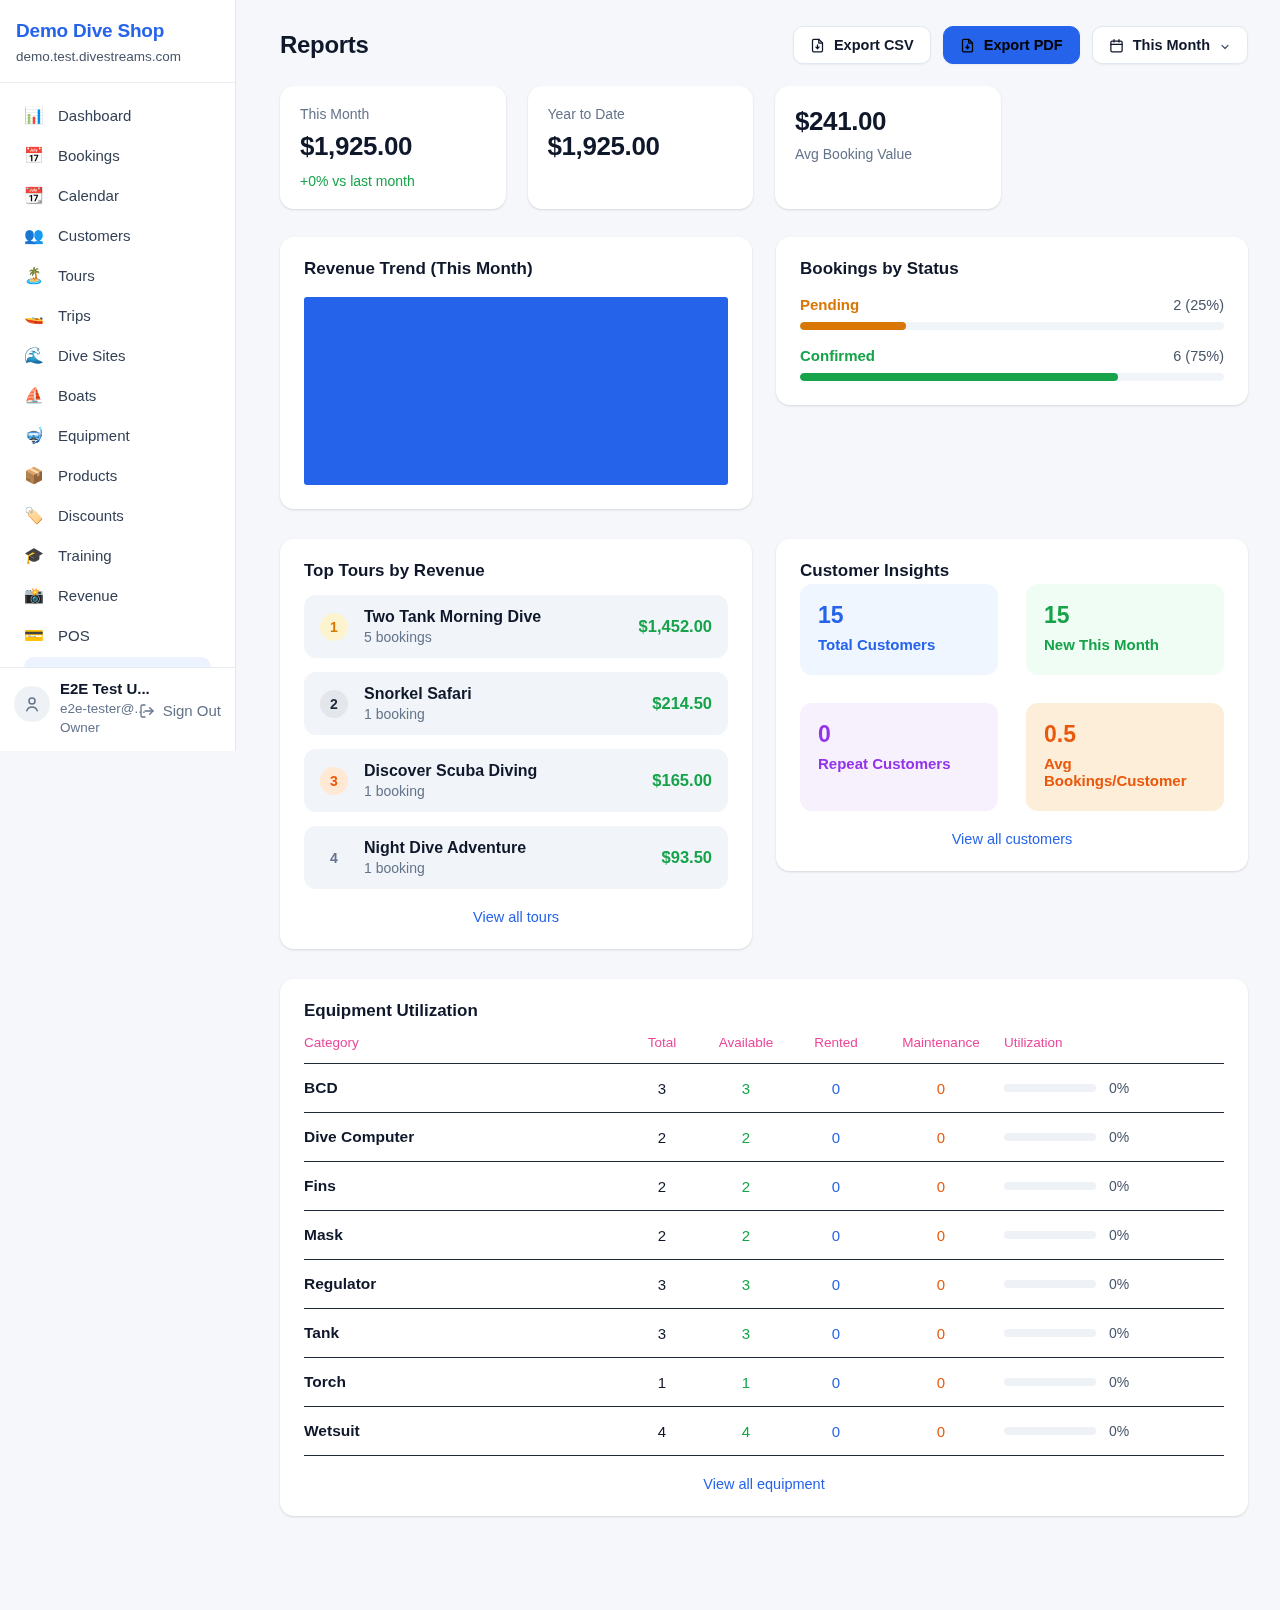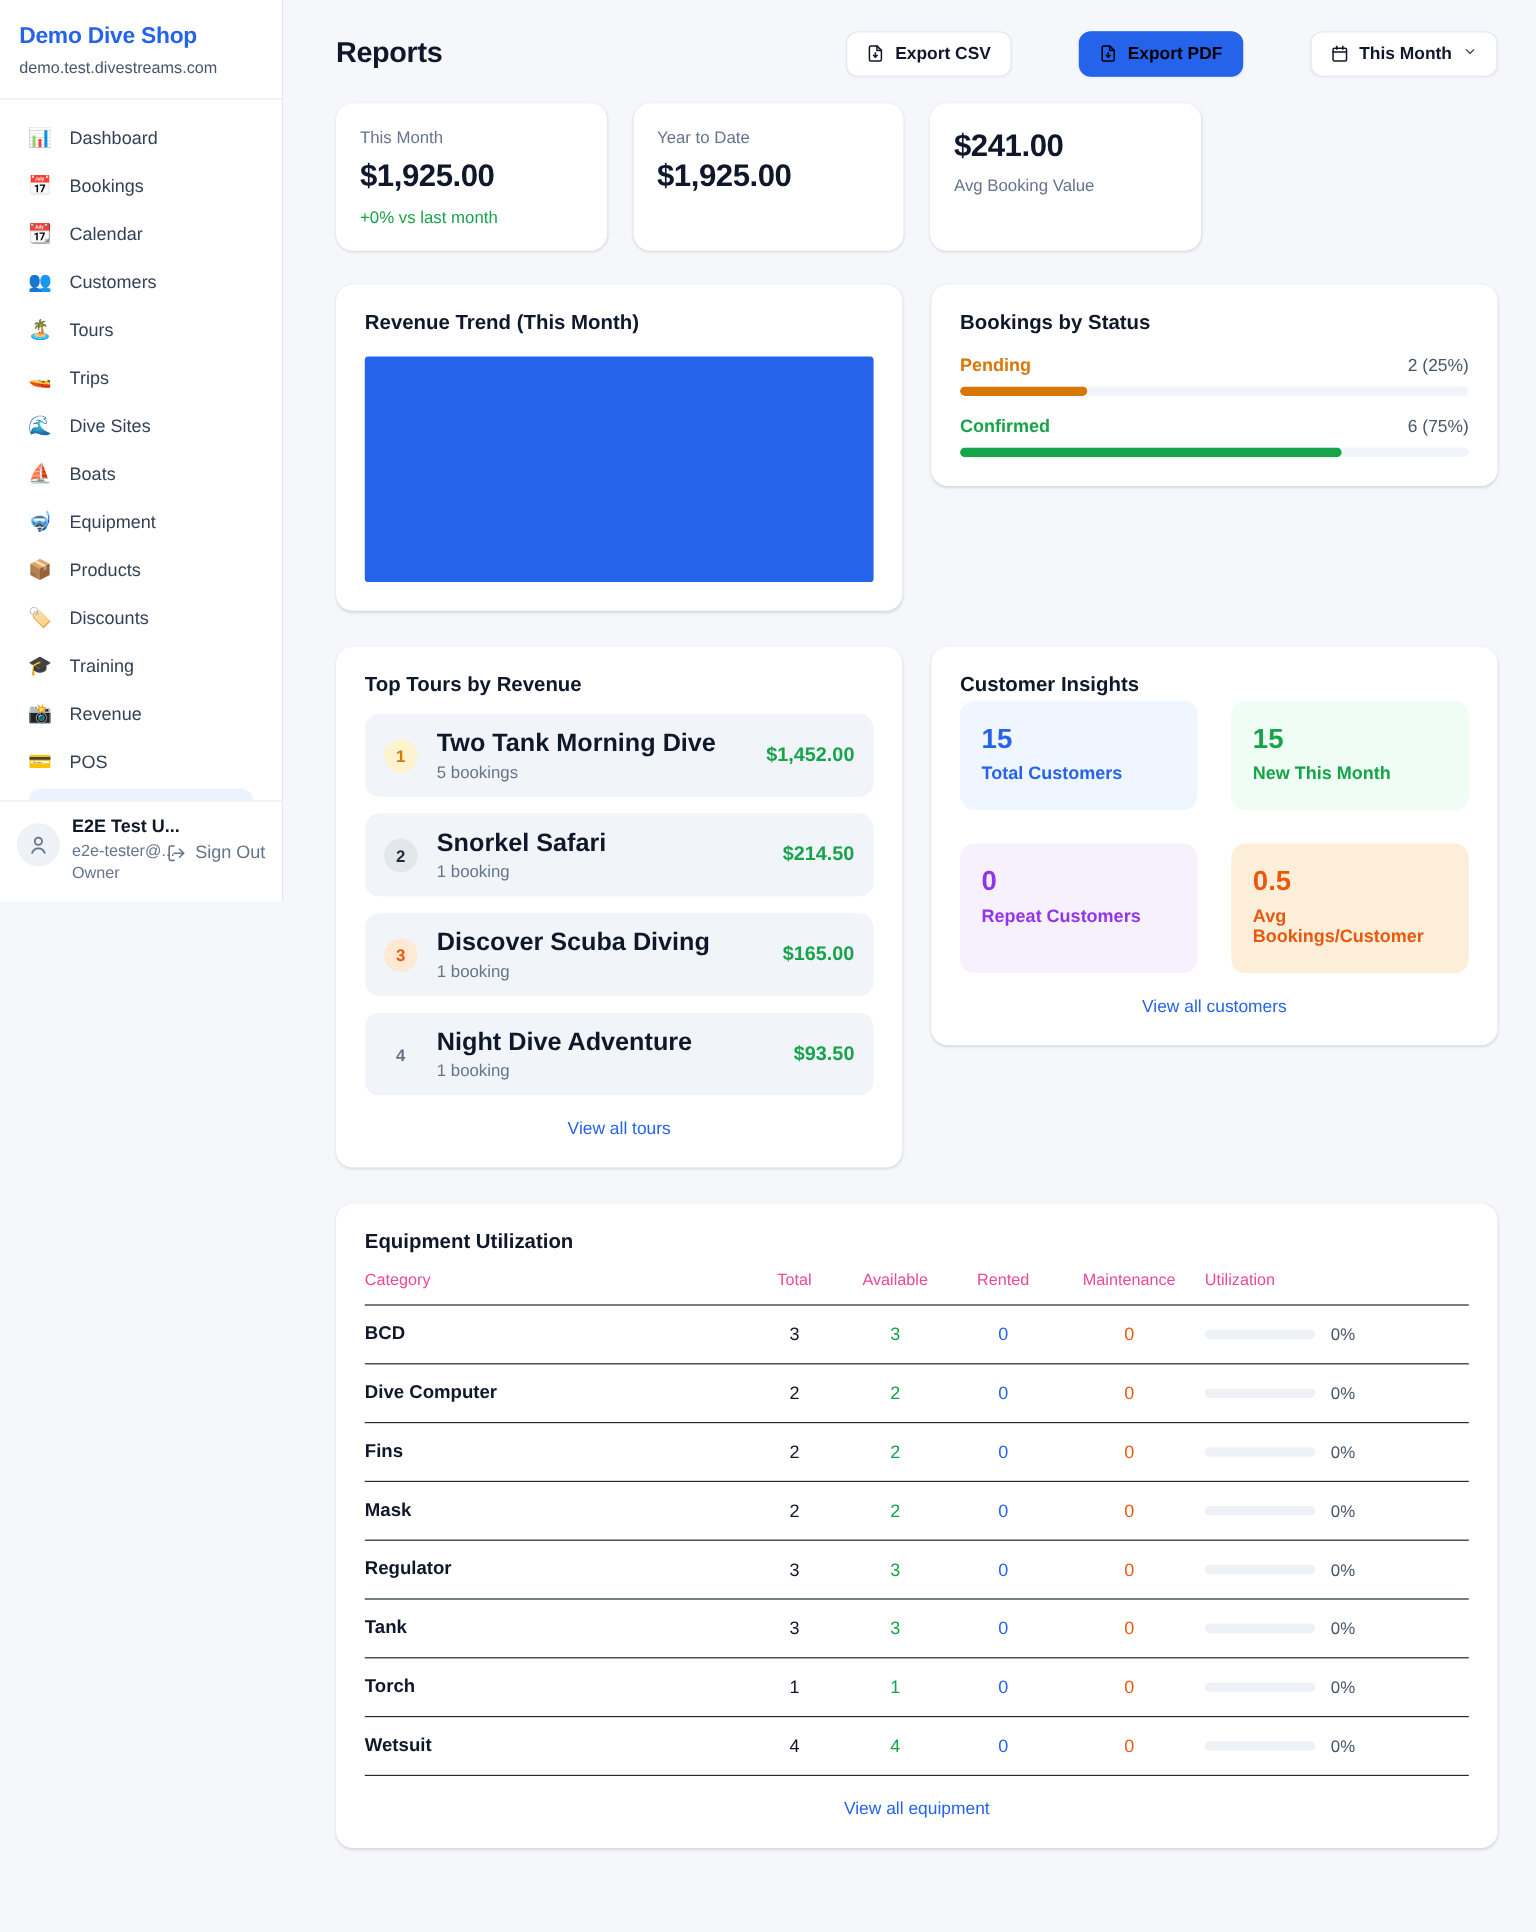--- a/index.html
+++ b/index.html
@@ -42,27 +42,26 @@
   .signout {
     display:flex; align-items:center; gap:8px; color:#64748b;
     font-size:15px; margin-top:22px; cursor:pointer; flex:none;
   }
   
   .main { margin-left:256px; padding:26px 32px 40px 24px; }
   .header-row { display:flex; justify-content:space-between; align-items:center; }
   .page-title { font-size:24px; font-weight:800; letter-spacing:-0.3px; }
   .header-actions { display:flex; gap:12px; }
   .btn {
-    display:inline-flex; align-items:flex-start; gap:9px;
+    display:inline-flex; align-items:flex-end; gap:9px;
     padding:10px 16px; border-radius:10px;
     background:#fff; border:1px solid #e2e8f0;
     font-size:14.5px; font-weight:600; color:#0f172a;
     box-shadow:0 1px 2px rgba(16,24,40,.05); cursor:pointer;
     font-family:"Liberation Sans", sans-serif;
-    margin-left:44px;
   }
   .btn-primary { background:#2563eb; border-color:#2563eb; color:#000000; }
   .btn svg { display:block; }
   
   .card {
     background:#fff; border-radius:14px;
     box-shadow:0 1px 2px rgba(16,24,40,.06), 0 1px 3px rgba(16,24,40,.08);
   }
   .stats-grid { display:grid; grid-template-columns:repeat(4,1fr); gap:22px; margin-top:22px; }
   .stat-card { padding:20px; }
@@ -92,21 +91,21 @@
   }
   .rank {
     width:28px; height:28px; border-radius:50%; flex:none;
     display:flex; align-items:center; justify-content:center;
     font-size:14px; font-weight:700;
   }
   .rank-1 { background:#fdf4cf; color:#d97706; }
   .rank-2 { background:#e3e7ec; color:#1e293b; }
   .rank-3 { background:#ffe8d4; color:#ea580c; }
   .rank-4 { background:transparent; color:#64748b; font-weight:600; }
-  .tour-name { font-size:21px; font-weight:700; }
+  .tour-name { font-size:16px; font-weight:700; }
   .tour-sub { font-size:14px; color:#64748b; margin-top:3px; }
   .tour-amount { margin-left:auto; font-size:16.5px; font-weight:700; color:#16a34a; }
   .view-link {
     display:block; text-align:center; color:#2563eb;
     font-size:14.5px; margin-top:20px; cursor:pointer; text-decoration:none;
   }
   
   .insights-grid { display:grid; grid-template-columns:1fr 1fr; gap:28px; margin-top:3px; }
   .tile { border-radius:12px; padding:18px 18px 22px; }
   .tile-value { font-size:23px; font-weight:800; }

